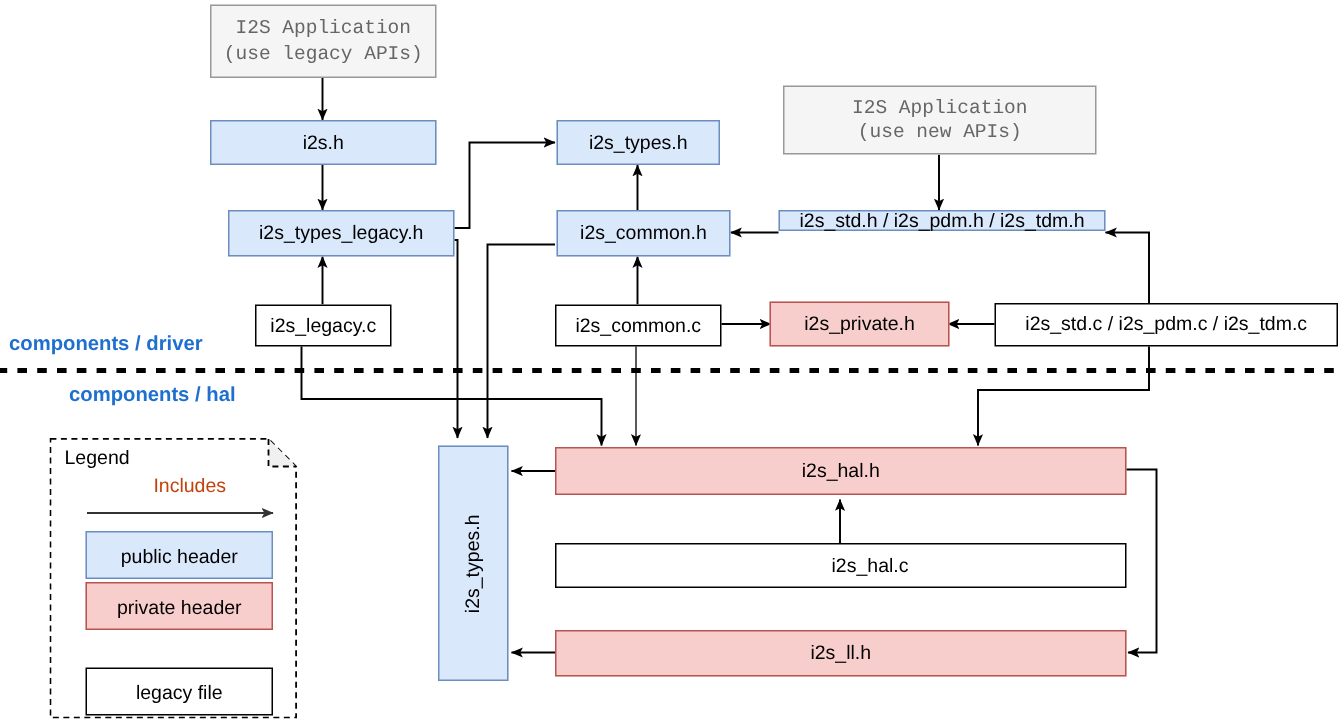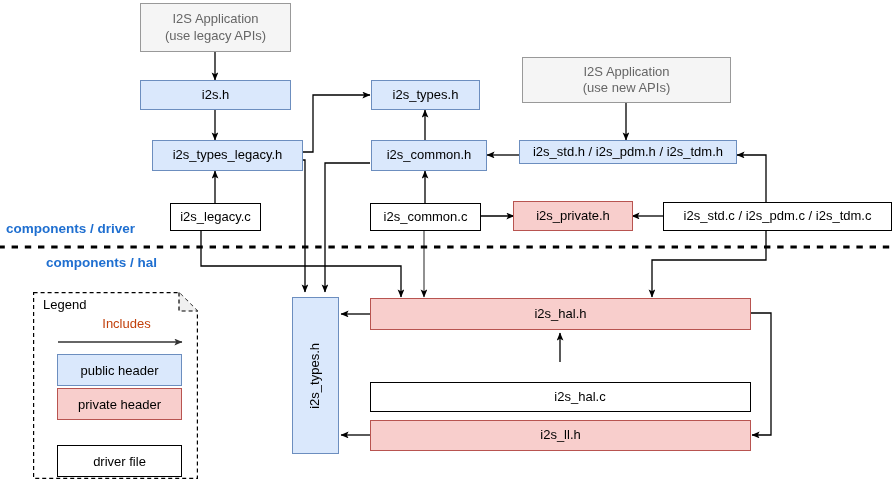--- a/index.html
+++ b/index.html
@@ -24,20 +24,21 @@
     text-align: center;
     font-size: 13px;
     line-height: 1.25;
     color: #000000;
     z-index: 5;
   }
   .n-app {
     background: #f5f5f5;
     border: 1px solid #999999;
     color: #666666;
+    font-family: Liberation Mono, monospace;
   }
   .n-pub {
     background: #dae8fc;
     border: 1px solid #6c8ebf;
   }
   .n-priv {
     background: #f8cecc;
     border: 1px solid #b85450;
   }
   .n-src {
@@ -185,21 +186,21 @@
   </div>
 
   <div class="node n-pub" style="left:371px; top:80px; width:109px; height:30px;">
     <span>i2s_types.h</span>
   </div>
 
   <div class="node n-pub" style="left:371px; top:140px; width:116px; height:31px;">
     <span>i2s_common.h</span>
   </div>
 
-  <div class="node n-pub" style="left:519px; top:140px; width:218px; height:24px;">
+  <div class="node n-pub" style="left:519px; top:140px; width:218px; height:14px;">
     <span>i2s_std.h / i2s_pdm.h / i2s_tdm.h</span>
   </div>
 
   <div class="node n-src" style="left:170px; top:203px; width:91px; height:28px;">
     <span>i2s_legacy.c</span>
   </div>
 
   <div class="node n-src" style="left:370px; top:203px; width:111px; height:28px;">
     <span>i2s_common.c</span>
   </div>
@@ -213,21 +214,21 @@
   </div>
 
   <div class="node n-pub" style="left:292px; top:297px; width:47px; height:157px;">
     <span class="vtext">i2s_types.h</span>
   </div>
 
   <div class="node n-priv" style="left:370px; top:298px; width:381px; height:32px;">
     <span>i2s_hal.h</span>
   </div>
 
-  <div class="node n-src" style="left:370px; top:382px; width:381px; height:30px;padding-left:39px;">
+  <div class="node n-src" style="left:370px; top:362px; width:381px; height:30px;padding-left:39px;">
     <span>i2s_hal.c</span>
   </div>
 
   <div class="node n-priv" style="left:370px; top:420px; width:381px; height:31px;">
     <span>i2s_ll.h</span>
   </div>
 
   <div class="band" style="left:6px; top:221px;">components / driver</div>
   <div class="band" style="left:6px; top:255px;margin-left:40px;">components / hal</div>
 
@@ -252,17 +253,17 @@
 
     <div class="lg-item n-pub" style="top:62px;">
       <span>public header</span>
     </div>
 
     <div class="lg-item n-priv" style="top:96px;">
       <span>private header</span>
     </div>
 
     <div class="lg-item n-src" style="top:153px;">
-      <span>driver file</span>
+      <span>legacy file</span>
     </div>
   </div>
 
 </div>
 
 </body></html>

